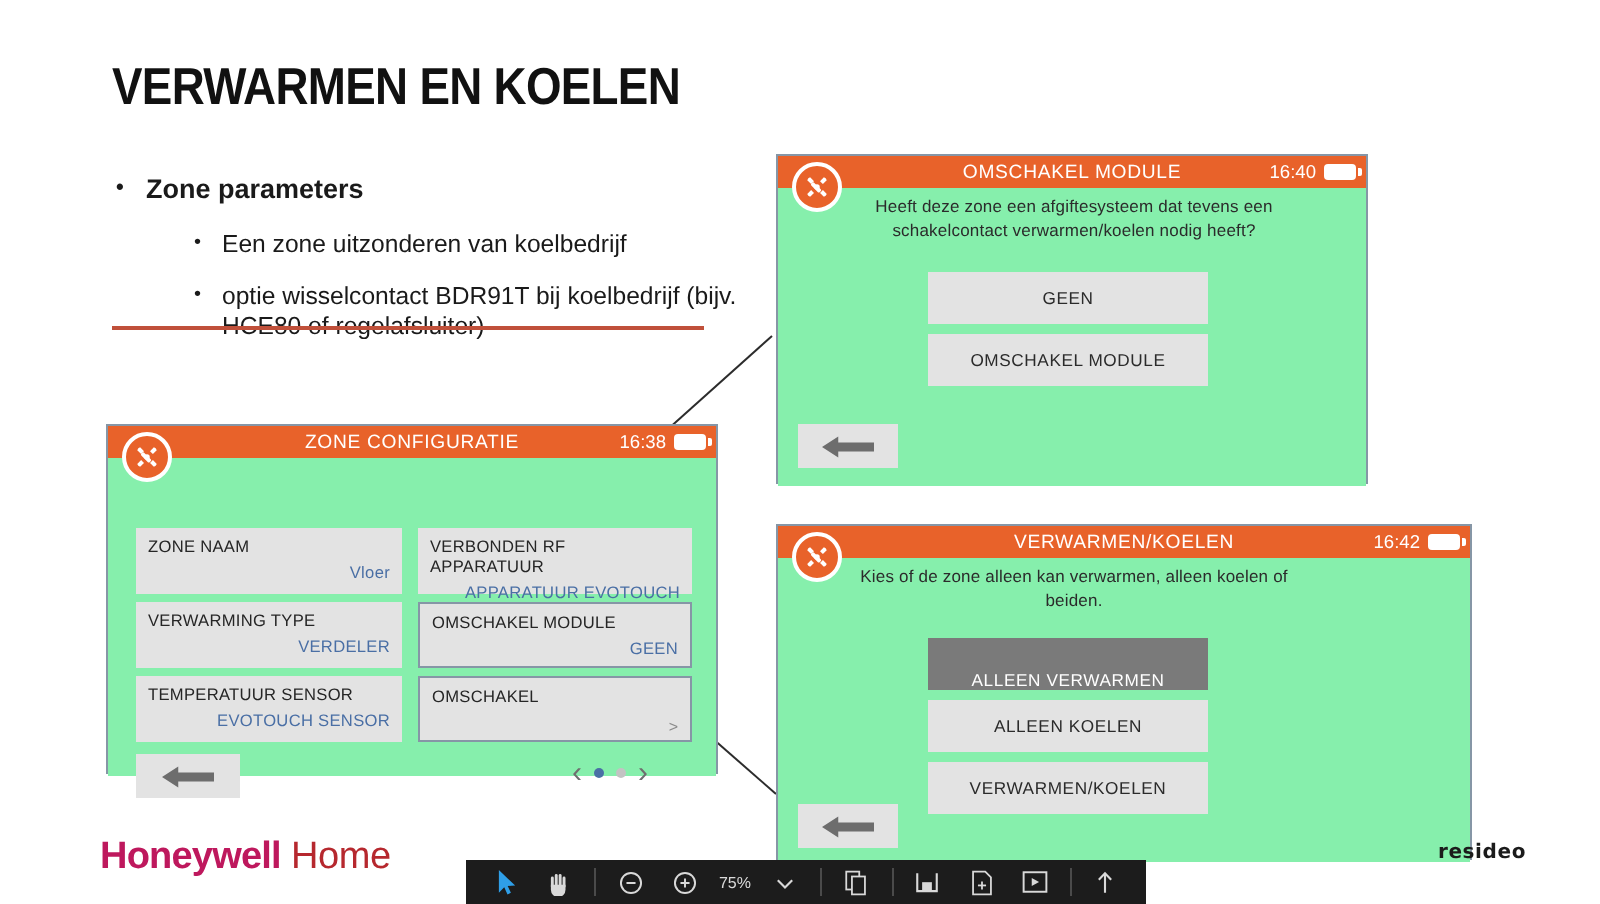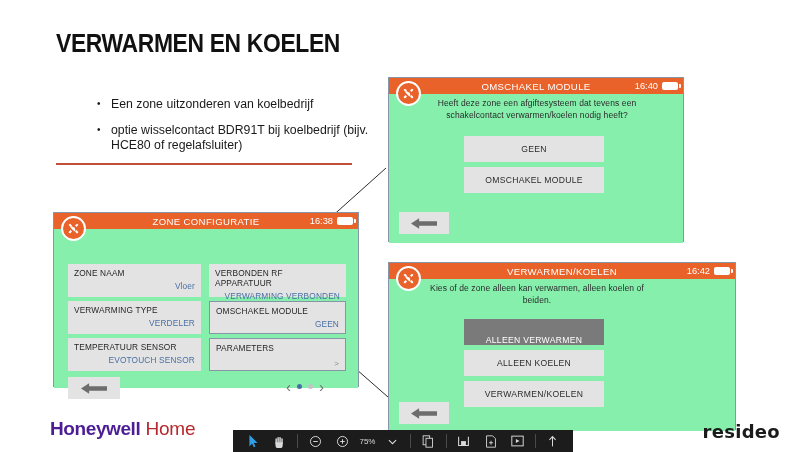--- a/index.html
+++ b/index.html
@@ -185,26 +185,26 @@
   .connector { position: absolute; overflow: visible; }
 
   
   .honeywell {
     position: absolute;
     left: 50px; top: 418px;
     font-size: 19px;
     white-space: nowrap;
     line-height: 22px;
   }
-  .hw-bold { font-weight: bold; color: #4c1d95; letter-spacing: -0.4px; }
+  .hw-bold { font-weight: bold; color: #be185d; letter-spacing: -0.4px; }
   .hw-light { color: #b6282e; font-weight: normal; letter-spacing: -0.2px; }
   .resideo {
     position: absolute;
-    right: 20px; top: 421px;
-    font-size: 18px;
+    right: 37px; top: 421px;
+    font-size: 10px;
     font-weight: bold;
     color: #1b1b1b;
     letter-spacing: 0.3px;
     font-family: "DejaVu Sans", sans-serif;
   }
 
   
   .toolbar {
     position: absolute;
     left: 233px; top: 430px;
@@ -227,20 +227,21 @@
   }
 </style>
 </head>
 <body>
 
 <div id="slide">
 
   <div class="slide-title">VERWARMEN EN KOELEN</div>
 
   <div class="bullets">
+    <div class="b1">Zone parameters</div>
     <div class="b2">Een zone uitzonderen van koelbedrijf</div>
     <div class="b2">optie wisselcontact BDR91T bij koelbedrijf (bijv. HCE80 of regelafsluiter)</div>
   </div>
   <div class="rule-orange"></div>
 
   <svg class="connector" style="left:0;top:0;width:800px;height:452px;pointer-events:none;">
     <line x1="300" y1="245" x2="386" y2="168" stroke="#2c2c2c" stroke-width="1"></line>
     <line x1="300" y1="320" x2="388" y2="397" stroke="#2c2c2c" stroke-width="1"></line>
   </svg>
 
@@ -264,40 +265,40 @@
     </div>
     <div class="dev-body" style="height:159px;">
 
       <div class="tile" style="left:14px; top:35px; width:133px; height:33px;">
         <div class="tile-label">ZONE NAAM</div>
         <div class="tile-value">Vloer</div>
       </div>
 
       <div class="tile" style="left:155px; top:35px; width:137px; height:33px;">
         <div class="tile-label">VERBONDEN RF APPARATUUR</div>
-        <div class="tile-value">VERWARMING VERBONDEN</div>
+        <div class="tile-value">APPARATUUR EVOTOUCH</div>
       </div>
 
       <div class="tile" style="left:14px; top:72px; width:133px; height:33px;">
         <div class="tile-label">VERWARMING TYPE</div>
         <div class="tile-value">VERDELER</div>
       </div>
 
       <div class="tile bordered" style="left:155px; top:72px; width:137px; height:33px;">
         <div class="tile-label">OMSCHAKEL MODULE</div>
         <div class="tile-value">GEEN</div>
       </div>
 
       <div class="tile" style="left:14px; top:109px; width:133px; height:33px;">
         <div class="tile-label">TEMPERATUUR SENSOR</div>
         <div class="tile-value">EVOTOUCH SENSOR</div>
       </div>
 
       <div class="tile bordered" style="left:155px; top:109px; width:137px; height:33px;">
-        <div class="tile-label">PARAMETERS</div>
+        <div class="tile-label">OMSCHAKEL</div>
         <div class="tile-chev">&gt;</div>
       </div>
 
       <div class="back-btn" style="left:14px; top:148px; width:52px; height:22px;">
         <svg width="28" height="13" viewBox="0 0 34 16" aria-hidden="true">
           <path d="M1 8 L11 1.5 L11 5.3 L33 5.3 L33 10.7 L11 10.7 L11 14.5 Z" fill="#6d6d6d"></path>
         </svg>
       </div>
 
       <div class="pager" style="left:232px; top:150px;">

